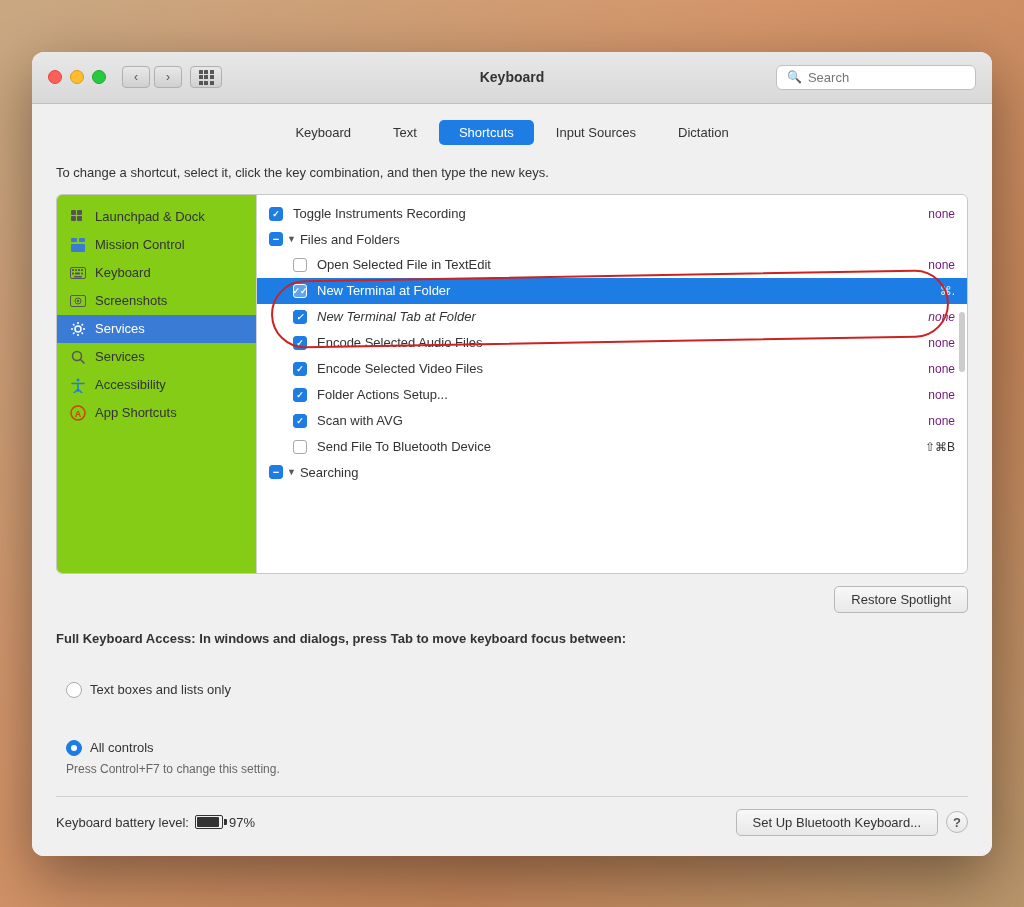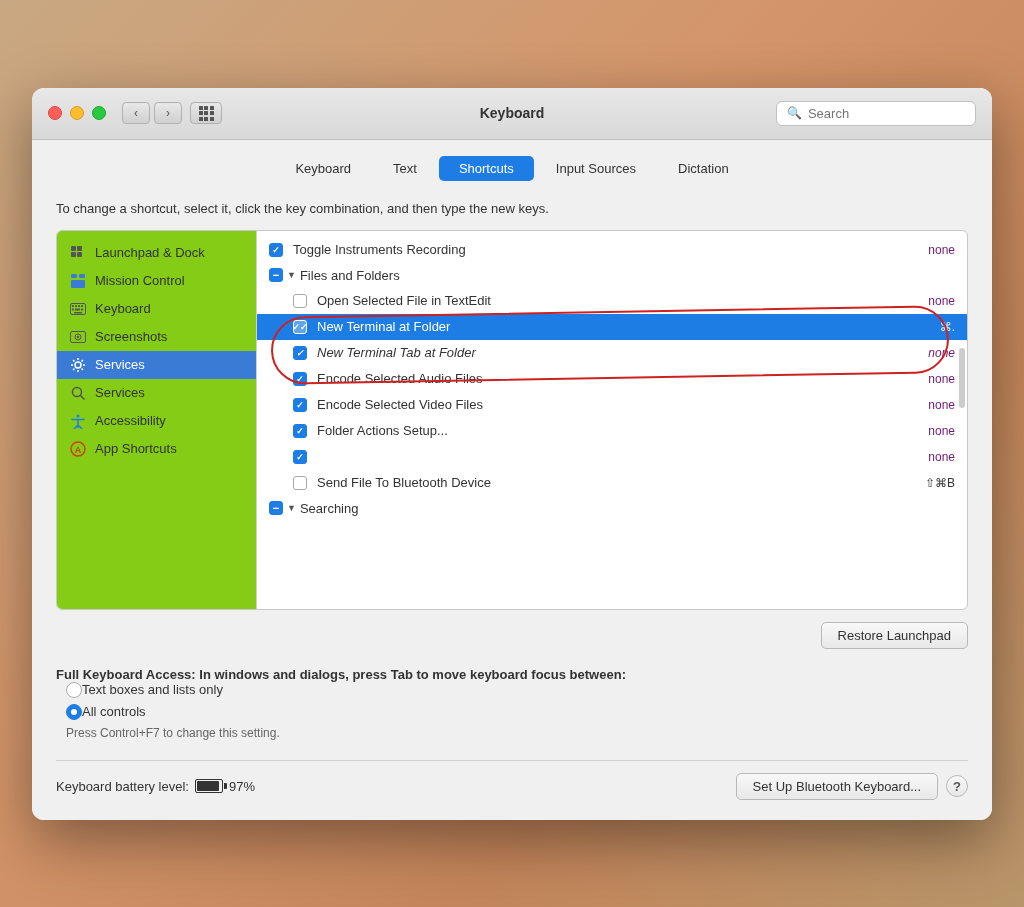--- a/index.html
+++ b/index.html
@@ -279,21 +279,23 @@
     }
     .radio-group {
       display: flex;
       flex-direction: column;
       gap: 6px;
       margin-left: 10px;
     }
     .radio-item {
       display: flex;
       align-items: center;
-      font-size: 13px;
+      gap: 8px;
+      font-size: 13px;
+      margin-top: 36px;
     }
     .radio-circle {
       width: 16px;
       height: 16px;
       border-radius: 50%;
       border: 1.5px solid #aaa;
       display: flex;
       align-items: center;
       justify-content: center;
       background: white;
@@ -586,20 +588,21 @@
         </div>
 
         <div class="shortcut-row" style="padding-left:36px;align-items:center;">
           <div class="checkbox checked"></div>
           <span class="shortcut-label">Folder Actions Setup...</span>
           <span class="shortcut-key">none</span>
         </div>
 
         <div class="shortcut-row" style="padding-left:36px;">
           <div class="checkbox checked"></div>
+          <span class="shortcut-label">Scan with AVG</span>
           <span class="shortcut-key">none</span>
         </div>
 
         <div class="shortcut-row" style="padding-left:36px;">
           <div class="checkbox empty"></div>
           <span class="shortcut-label">Send File To Bluetooth Device</span>
           <span class="shortcut-key" style="color:#333;">⇧⌘B</span>
         </div>
 
         <div class="section-toggle">
@@ -610,21 +613,21 @@
 
         <div class="scroll-track">
           <div class="scroll-thumb"></div>
         </div>
 
         <div style="position:absolute; top:80px; left:14px; right:18px; height:68px; border:2.5px solid #cc2222; border-radius:34px; pointer-events:none; transform:rotate(-1deg);"></div>
       </div>
     </div>
 
     <div class="bottom-section">
-      <button class="restore-btn">Restore Launchpad</button>
+      <button class="restore-btn">Restore Spotlight</button>
     </div>
 
     <div class="keyboard-access">
       <div class="title">Full Keyboard Access: In windows and dialogs, press Tab to move keyboard focus between:</div>
       <div class="radio-group">
         <div class="radio-item">
           <div class="radio-circle"></div>
           <span>Text boxes and lists only</span>
         </div>
         <div class="radio-item">

